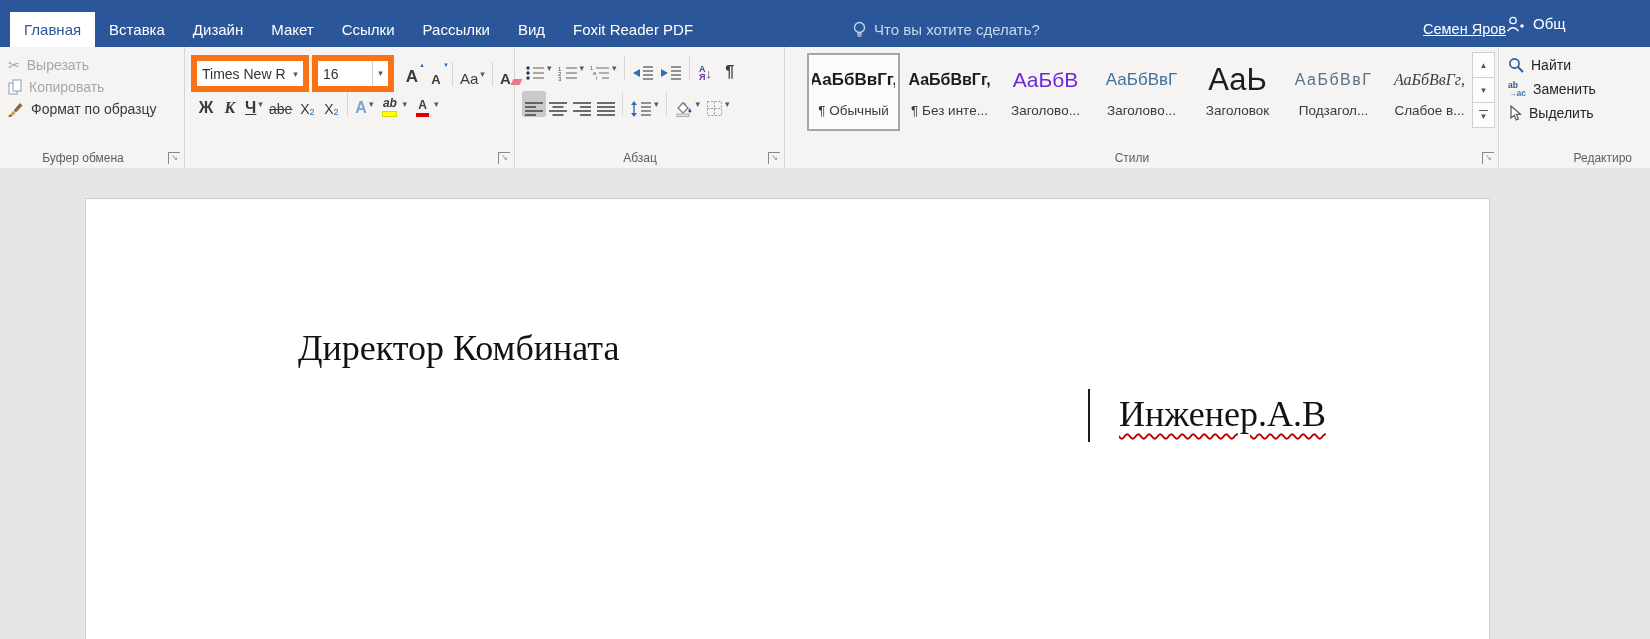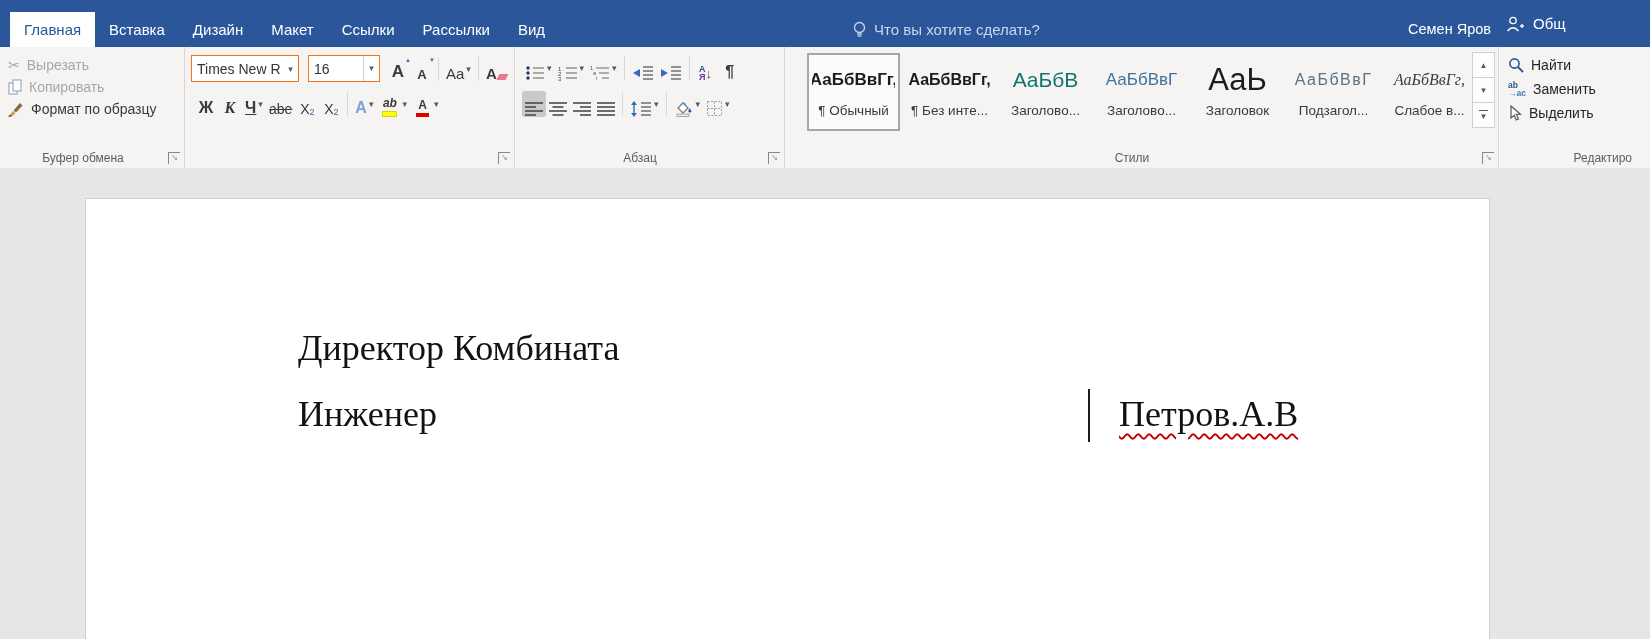--- a/index.html
+++ b/index.html
@@ -5,42 +5,42 @@
   html,body{margin:0;padding:0;}
   body{width:1650px;height:639px;overflow:hidden;font-family:"Liberation Sans",sans-serif;}
   #app{position:relative;width:1650px;height:639px;background:#e7e6e5;overflow:hidden;}
 
   
   .tabbar{position:absolute;top:0;left:0;right:0;height:47px;background:#2b579a;color:#fff;}
   .tabs{position:absolute;left:10px;bottom:0;display:flex;}
   .tab{height:35px;line-height:35px;padding:0 14px;font-size:15px;color:#fff;white-space:nowrap;}
   .tab.active{background:#fff;color:#2b579a;}
   .tellme{position:absolute;left:852px;bottom:0;height:35px;display:flex;align-items:center;gap:7px;color:#c9d7ee;font-size:15px;}
-  .username{position:absolute;right:159px;bottom:0;height:35px;line-height:35px;font-size:14.5px;color:#fff;}
+  .username{position:absolute;right:144px;bottom:0;height:35px;line-height:35px;font-size:14.5px;color:#fff;text-decoration:underline;}
   .share{position:absolute;right:0;top:0;bottom:0;width:145px;display:flex;align-items:center;gap:8px;padding-left:16px;color:#fff;font-size:15px;}
 
   
   .ribbon{position:absolute;top:47px;left:0;right:0;height:121px;background:#f5f4f2;border-bottom:1px solid #d2d0ce;font-size:14px;color:#3b3a39;}
   .group{position:absolute;top:0;bottom:0;border-right:1px solid #d8d6d4;}
   .group-label{position:absolute;bottom:3px;left:0;right:18px;text-align:center;font-size:12px;color:#605e5c;white-space:nowrap;overflow:hidden;}
   .launcher{position:absolute;right:4px;bottom:4px;width:11px;height:11px;border-top:1px solid #8a8886;border-left:1px solid #8a8886;font-size:8px;line-height:10px;text-align:center;color:#8a8886;cursor:default;}
 
   
   .clip-item{display:flex;align-items:center;gap:7px;padding:3px 6px;white-space:nowrap;}
   .clip-item.disabled{color:#a8a7a6;}
   .clip-stack{position:absolute;top:7px;left:2px;}
 
   
   .rrow{position:absolute;display:flex;align-items:center;}
   .rbtn{display:inline-flex;align-items:flex-end;justify-content:center;min-width:18px;height:26px;padding:0 3px;cursor:default;position:relative;}
   .rbtn.sel{background:#cbc9c7;border-radius:2px;}
   .dd{font-size:9px;color:#5a5857;margin-left:2px;align-self:center;}
   .vsep{width:1px;height:24px;background:#d8d6d4;margin:0 4px;}
 
-  .combo{display:flex;align-items:center;height:25px;border:1px solid #f97316;background:#fff;font-size:14px;color:#333;}
+  .combo{display:flex;align-items:center;height:25px;border:6px solid #f97316;background:#fff;font-size:14px;color:#333;}
   .combo .cval{padding:0 5px;white-space:nowrap;overflow:hidden;}
   .combo .cdd{width:15px;text-align:center;font-size:9px;color:#5a5857;align-self:center;}
   .combo.size .cdd{border-left:1px solid #d0cecd;height:100%;line-height:24px;}
 
   .bold-b{font-weight:bold;font-size:16px;}
   .ital-b{font-style:italic;font-family:"Liberation Serif",serif;font-size:16px;font-weight:bold;}
   .und-b{text-decoration:underline;font-weight:bold;font-size:16px;}
   .strike-b{text-decoration:line-through;font-size:14px;}
   .fx-b{font-weight:bold;font-size:16px;color:#7da4d6;}
   .caret-mini{position:absolute;top:1px;right:-1px;font-size:6px;color:#2f6fb7;}
@@ -54,21 +54,21 @@
   .pilcrow{font-size:16px;font-weight:bold;}
 
   
   .styles-row{position:absolute;left:6px;top:6px;display:flex;gap:3px;padding-left:17px;}
   .style-card{width:93px;height:78px;padding:4px 3px 0;text-align:center;border:2px solid transparent;box-sizing:border-box;cursor:default;}
   .style-card.selected{border:2px solid #a8a6a4;background:#fbfbfa;}
   .sprev{height:42px;display:flex;align-items:center;justify-content:center;white-space:nowrap;overflow:hidden;}
   .sname{font-size:13.5px;color:#3b3a39;white-space:nowrap;overflow:hidden;margin-top:2px;}
   .p1{font-size:17px;font-weight:bold;color:#1c1c1c;}
   .p2{font-size:16px;font-weight:bold;color:#1c1c1c;}
-  .p3{font-size:21px;color:#0f766e;}
+  .p3{font-size:21px;color:#6d28d9;}
   .p4{font-size:17px;color:#41719c;}
   .p5{font-size:31px;color:#1c1c1c;font-weight:300;}
   .p6{font-size:16px;color:#5a7188;letter-spacing:1.5px;}
   .p7{font-size:16px;font-style:italic;font-family:"Liberation Serif",serif;color:#3f3f3f;}
   .gal-scroll{position:absolute;right:3px;top:6px;width:23px;}
   .gal-btn{height:26px;box-sizing:border-box;border:1px solid #d2d0ce;background:#fdfdfc;display:flex;flex-direction:column;align-items:center;justify-content:center;font-size:8px;color:#5a5857;margin-top:-1px;}
   .gal-btn .morebar{width:9px;border-top:1px solid #5a5857;margin-bottom:1px;}
 
   
   .edit-item{display:flex;align-items:center;gap:7px;padding:4px 6px;white-space:nowrap;color:#262625;}
@@ -93,20 +93,21 @@
 
   <div class="tabbar">
     <div class="tabs">
       <div class="tab active">Главная</div>
       <div class="tab">Вставка</div>
       <div class="tab">Дизайн</div>
       <div class="tab">Макет</div>
       <div class="tab">Ссылки</div>
       <div class="tab">Рассылки</div>
       <div class="tab">Вид</div>
+      <div class="tab">Foxit Reader PDF</div>
     </div>
     <div class="tellme">
       <span>
         <svg width="15" height="18" viewBox="0 0 15 18">
             <circle cx="7.5" cy="6.5" r="5" fill="none" stroke="#c9d7ee" stroke-width="1.3"></circle>
             <line x1="5" y1="13" x2="10" y2="13" stroke="#c9d7ee" stroke-width="1.3"></line>
             <line x1="5.5" y1="15" x2="9.5" y2="15" stroke="#c9d7ee" stroke-width="1.3"></line>
           </svg>
       </span>
       <span>Что вы хотите сделать?</span>
@@ -156,21 +157,21 @@
       <div class="group-label">Буфер обмена</div>
       <div class="launcher">↘</div>
     </div>
 
     <div class="group" style="left:184px;width:330px;">
       <div class="rrow" style="left:7px;top:8px;">
         <div class="combo" style="width:106px;">
           <span class="cval" style="flex:1;">Times New R</span>
           <span class="cdd">▾</span>
         </div>
-        <div class="combo size" style="width:70px;margin-left:9px;">
+        <div class="combo size" style="width:70px;margin-left:3px;">
           <span class="cval" style="flex:1;">16</span>
           <span class="cdd">▾</span>
         </div>
         <div class="rbtn" style="margin-left:6px;">
           <span style="font-size:17px;font-weight:bold;">А</span>
           <span class="caret-mini">▲</span>
         </div>
         <div class="rbtn">
           <span style="font-size:13px;font-weight:bold;">А</span>
           <span class="caret-mini" style="color:#2f6fb7;">▼</span>
@@ -464,19 +465,18 @@
           <span>Выделить</span>
         </div>
       </div>
       <div class="group-label" style="text-align:right;left:8px;">Редактиро</div>
     </div>
   </div>
 
   <div class="docarea">
     <div class="page">
       <div class="docline l1">Директор Комбината</div>
-      <div class="docline l2">Инженер</div>
       <div class="caret-cursor"></div>
-      <div class="docline sig">Петров.А.В</div>
+      <div class="docline sig">Инженер.А.В</div>
     </div>
   </div>
 
 </div>
 
 </body></html>

